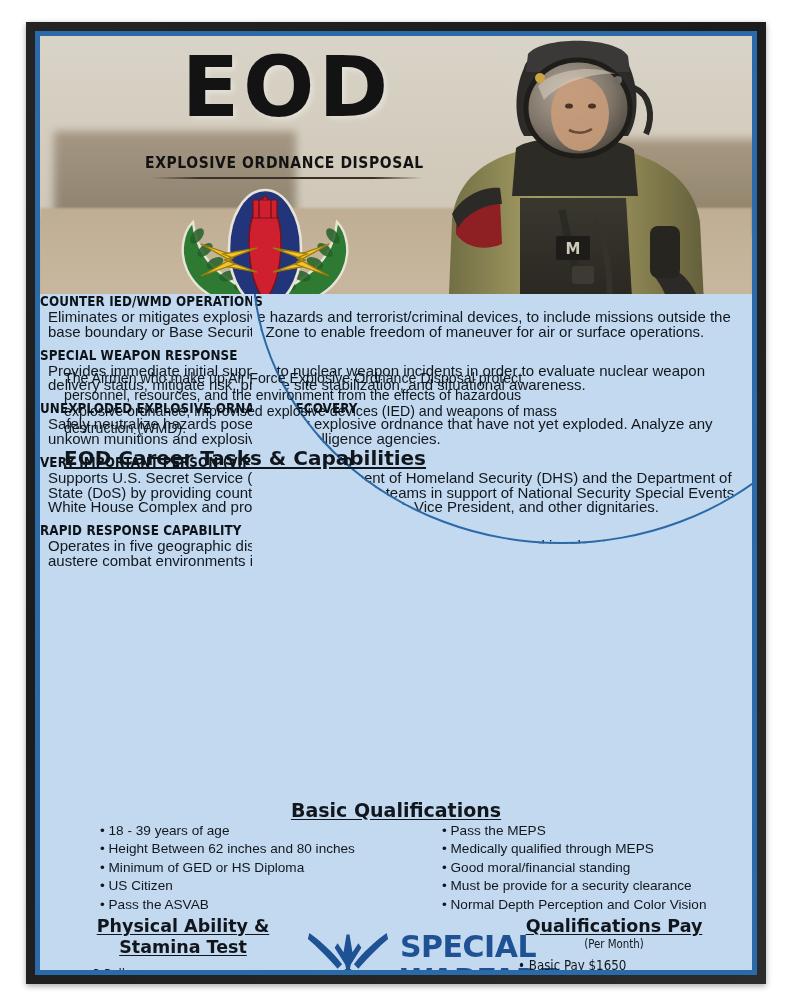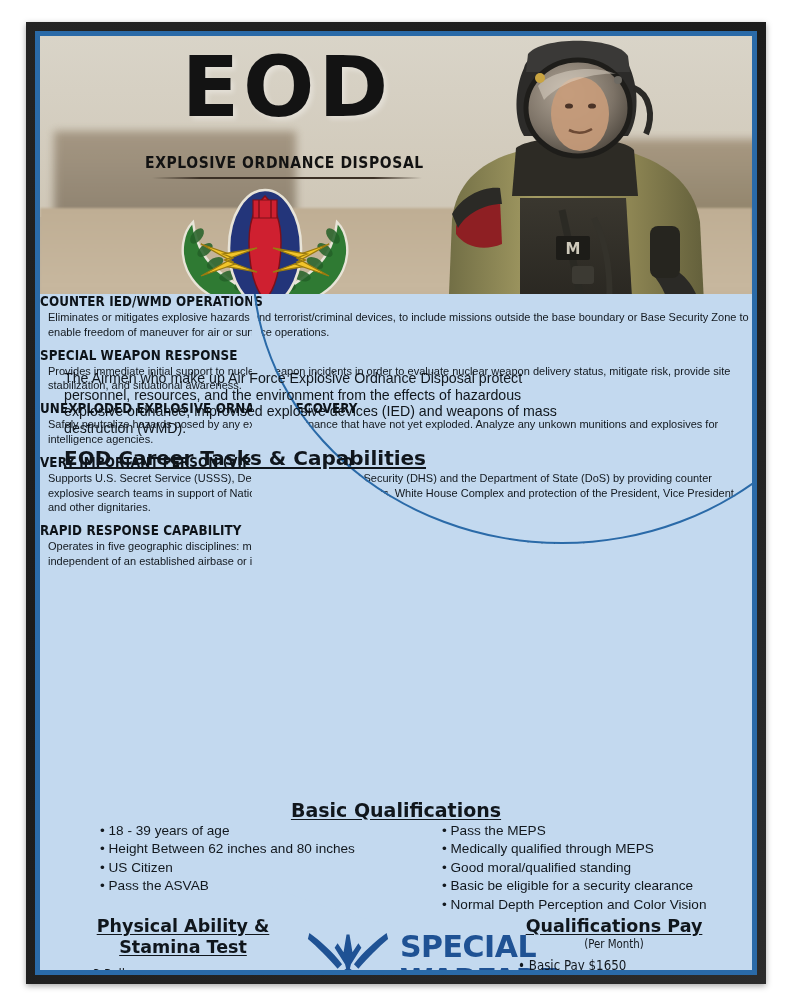--- a/index.html
+++ b/index.html
@@ -143,21 +143,21 @@
   }
 
   #tasks{left:24px;top:180px;right:20px;}
   .task{margin-bottom:8px;}
   .task .t-h{
     font-family:"DejaVu Sans Condensed","Liberation Sans",sans-serif;
     font-weight:bold;font-size:13.3px;letter-spacing:.1px;
     color:#0d1319;
   }
   .task .t-b{
-    font-size:11px;line-height:14.8px;
+    font-size:15px;line-height:14.8px;
     padding-left:8px;margin-top:1px;
     color:#12181e;
     font-family:"Liberation Sans",sans-serif;
   }
 
   
   #bq-head{
     position:absolute;left:0;right:0;top:505px;text-align:center;
     font-size:19px;font-weight:bold;
     font-family:"DejaVu Sans",sans-serif;
@@ -383,28 +383,29 @@
             <div class="t-h">RAPID RESPONSE CAPABILITY</div>
             <div class="t-b">Operates in five geographic disciplines: mountain, desert, arctic, urban and jungle, day or night, to include austere combat environments independent of an established airbase or its perimeter defenses.</div>
           </div>
         </div>
 
         <div id="bq-head">Basic Qualifications</div>
         <div id="bq-cols">
           <ul class="col-a">
             <li>18 - 39 years of age</li>
             <li>Height Between 62 inches and 80 inches</li>
+            <li>Minimum of GED or HS Diploma</li>
             <li>US Citizen</li>
             <li>Pass the ASVAB</li>
           </ul>
           <ul class="col-b">
             <li>Pass the MEPS</li>
             <li>Medically qualified through MEPS</li>
-            <li>Good moral/qualified standing</li>
-            <li>Basic be eligible for a security clearance</li>
+            <li>Good moral/financial standing</li>
+            <li>Must be provide for a security clearance</li>
             <li>Normal Depth Perception and Color Vision</li>
           </ul>
         </div>
 
         <div id="bottom">
 
           <div id="pat">
             <div class="h">
               <span>Physical Ability &amp;</span><br>
               <span>Stamina Test</span>

